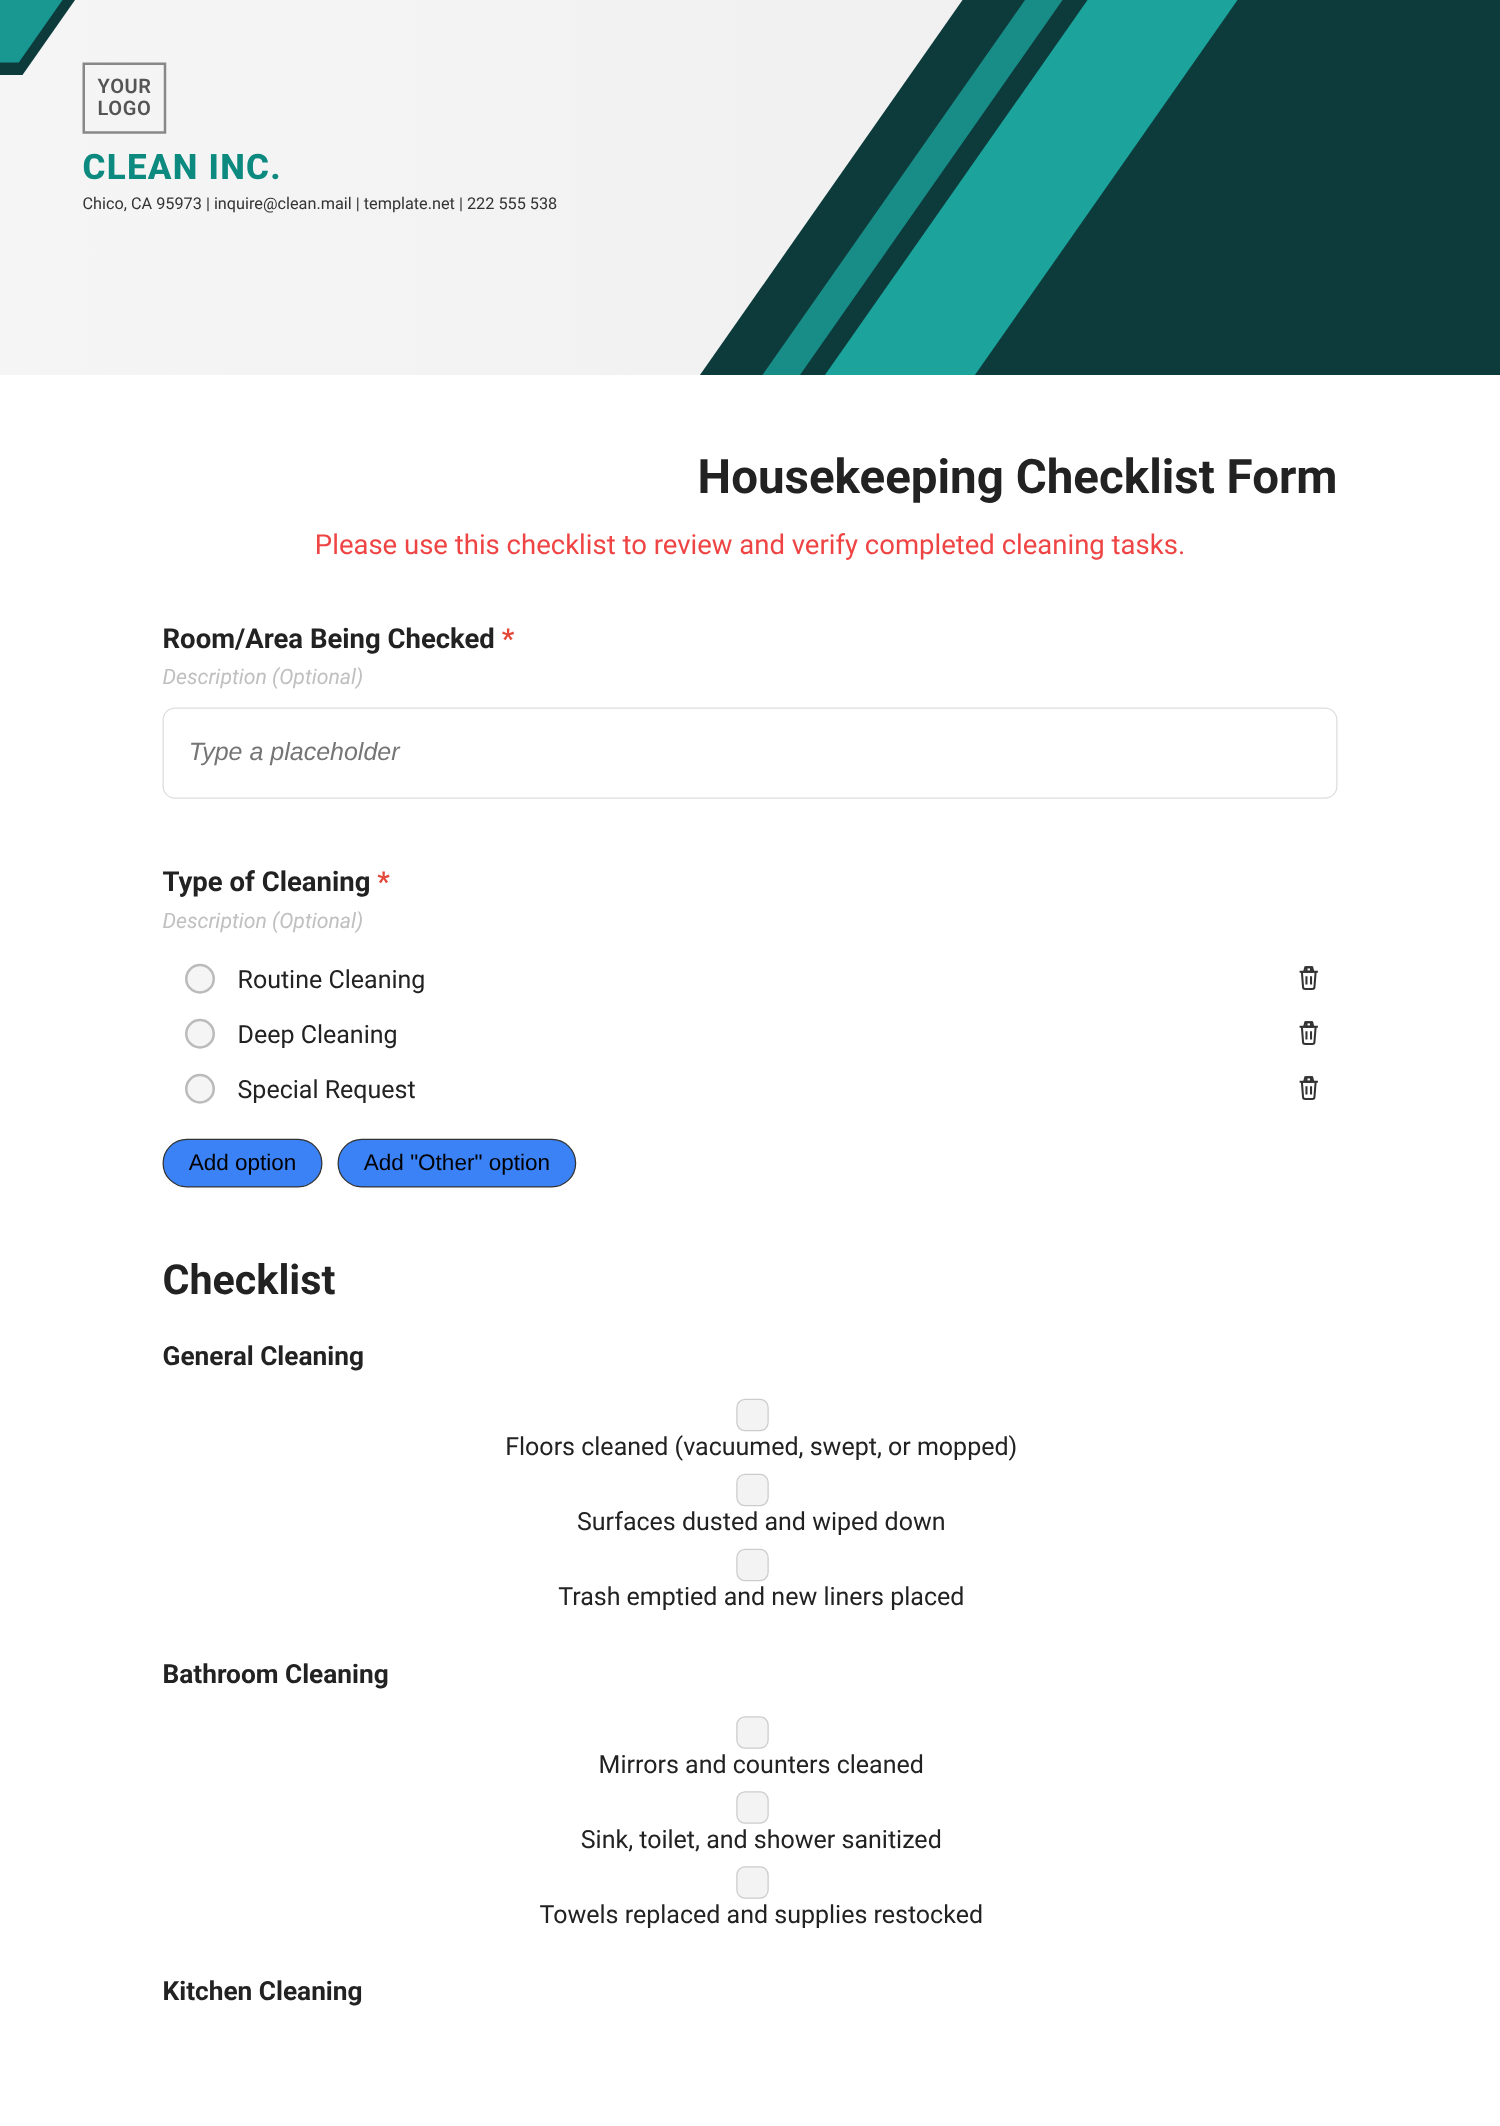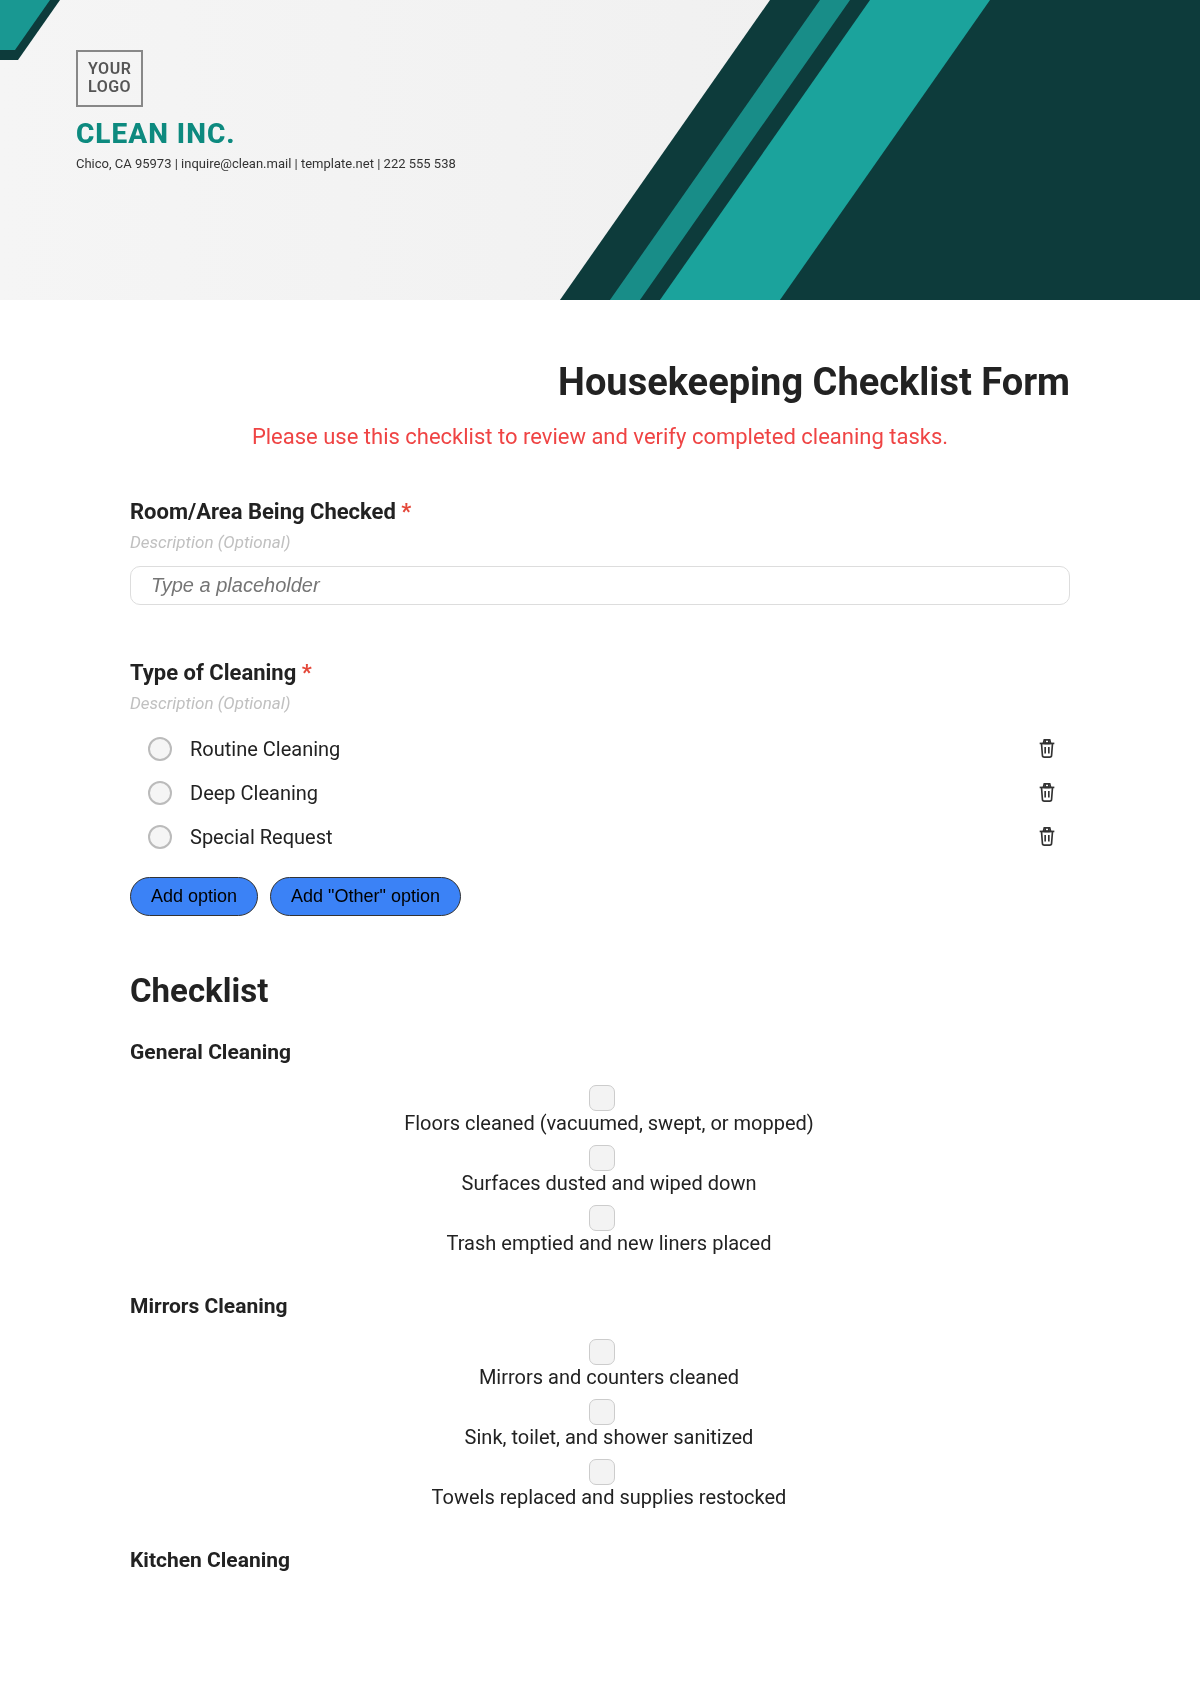--- a/index.html
+++ b/index.html
@@ -4,31 +4,31 @@
 <style>
 * { box-sizing: border-box; margin: 0; padding: 0; }
 body { font-family: -apple-system, BlinkMacSystemFont, "Segoe UI", Roboto, Arial, sans-serif; background: #fff; color: #222; width: 1200px; }
 .header-banner { position: relative; height: 300px; background: linear-gradient(to right, #f5f5f5, #eeeeee); overflow: hidden; }
 .diag { position: absolute; transform: skewX(-35deg); }
 .diag1 { background: #0d3b3b; width: 700px; height: 400px; top: -100px; right: -200px; }
 .diag2 { background: #1ba39c; width: 120px; height: 400px; top: -100px; right: 280px; }
 .diag3 { background: #1ba39c; width: 30px; height: 400px; top: -100px; right: 420px; opacity: 0.8; }
 .diag4 { background: #0d3b3b; width: 120px; height: 120px; top: -60px; left: -60px; }
 .diag5 { background: #1ba39c; width: 80px; height: 100px; top: -50px; left: -30px; opacity: 0.9; }
-.brand { position: absolute; top: 50px; left: 76px; }
+.brand { position: absolute; top: 50px; left: 66px; }
 .logo-box { border: 2px solid #888; padding: 8px 10px; display: inline-block; font-size: 16px; font-weight: 600; color: #555; line-height: 1.15; letter-spacing: 0.5px; }
 .company { color: #0d8a7f; font-weight: 800; font-size: 28px; letter-spacing: 1px; margin-top: 10px; }
 .contact { font-size: 13px; color: #333; margin-top: 6px; }
 .form-area { padding: 60px 130px 40px; }
 .form-title { text-align: right; font-size: 38px; font-weight: 700; color: #222; margin-bottom: 20px; }
 .form-subtitle { text-align: center; font-size: 22px; color: #ef4444; margin-bottom: 50px; }
 .field-label { font-size: 22px; font-weight: 700; color: #222; margin-bottom: 8px; }
 .asterisk { color: #e4483a; }
 .field-desc { font-size: 17px; font-style: italic; color: #c0c0c0; margin-bottom: 14px; }
-.text-input { width: 100%; border: 1px solid #ddd; border-radius: 10px; padding: 7px 20px; font-size: 20px; font-style: italic; color: #bbb; background: #fff; }
+.text-input { width: 100%; border: 1px solid #ddd; border-radius: 10px; padding: 24px 20px; font-size: 20px; font-style: italic; color: #bbb; background: #fff; }
 .section-gap { margin-top: 55px; }
 .radio-row { display: flex; align-items: center; padding: 10px 0; }
 .radio-circle { width: 24px; height: 24px; border: 2px solid #bbb; border-radius: 50%; background: #f5f5f5; margin: 0 18px; flex-shrink: 0; }
 .radio-label { font-size: 20px; color: #222; flex: 1; }
 .trash-btn { width: 24px; height: 24px; margin-right: 10px; cursor: pointer; }
 .option-btns { margin-top: 18px; display: flex; gap: 12px; }
 .pill-btn { border: 1.5px solid #333; border-radius: 22px; padding: 8px 20px; font-size: 18px; background: #3b82f6; cursor: pointer; }
 .checklist-title { font-size: 33px; font-weight: 700; margin-bottom: 30px; }
 .check-group-title { font-size: 21px; font-weight: 700; margin-bottom: 16px; }
 .check-row { display: flex; align-items: center; padding: 5px 0 5px 18px; flex-direction: column; }
@@ -130,21 +130,21 @@
           <div class="check-row">
             <span class="check-box"></span>
             <span class="check-label">Surfaces dusted and wiped down</span>
           </div>
           <div class="check-row">
             <span class="check-box"></span>
             <span class="check-label">Trash emptied and new liners placed</span>
           </div>
         </div>
         <div class="check-group">
-          <div class="check-group-title">Mirrors Cleaning</div>
+          <div class="check-group-title">Bathroom Cleaning</div>
           <div class="check-row">
             <span class="check-box"></span>
             <span class="check-label">Mirrors and counters cleaned</span>
           </div>
           <div class="check-row">
             <span class="check-box"></span>
             <span class="check-label">Sink, toilet, and shower sanitized</span>
           </div>
           <div class="check-row">
             <span class="check-box"></span>

